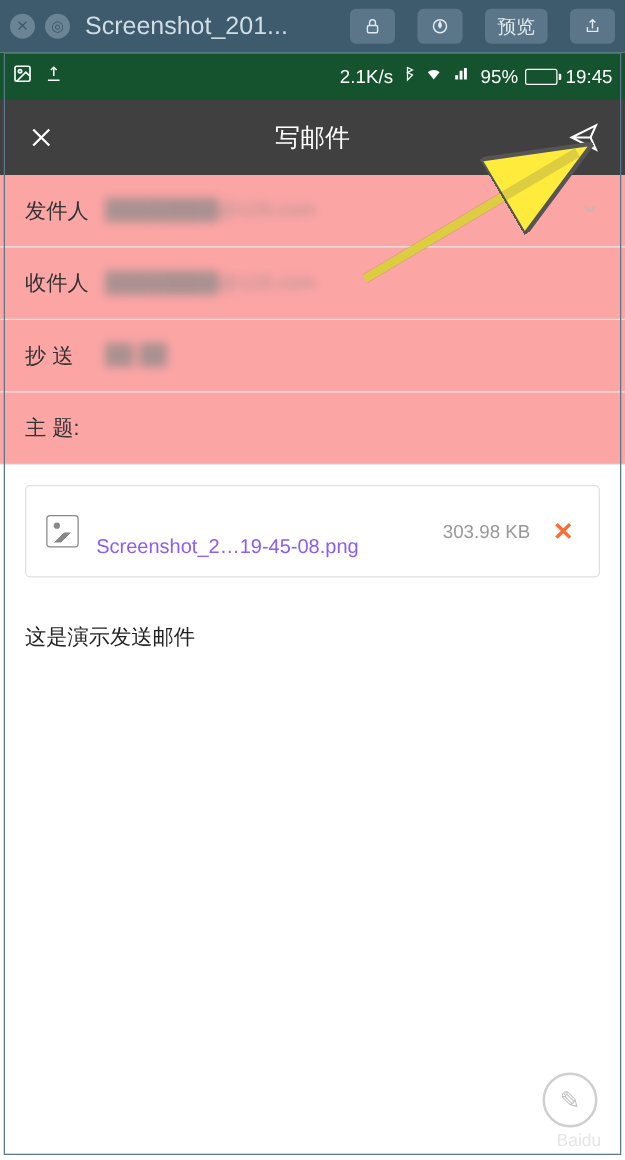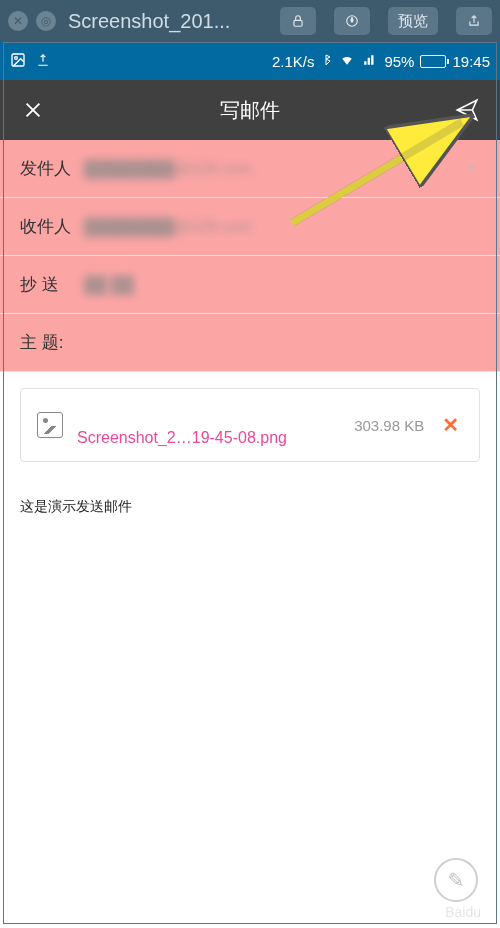--- a/index.html
+++ b/index.html
@@ -46,21 +46,21 @@
     .browser-btn {
       width: 36px; height: 28px;
       background: #5a7688;
       border-radius: 5px;
       display: flex; align-items: center; justify-content: center;
       color: #e0e8ed;
       font-size: 14px;
     }
     .browser-btn.text { width: auto; padding: 0 10px; font-size: 15px; }
     .status-bar {
-      background: #0369a1;
+      background: #14532d;
       height: 38px;
       color: #fff;
       display: flex;
       align-items: center;
       padding: 0 10px;
       font-size: 15px;
     }
     .status-left { display: flex; gap: 10px; align-items: center; }
     .status-right { margin-left: auto; display: flex; gap: 6px; align-items: center; }
     .battery-icon {
@@ -151,40 +151,40 @@
     }
     .attach-icon::after {
       content: '';
       position: absolute;
       bottom: 3px; left: 3px; right: 3px;
       height: 8px;
       background: linear-gradient(135deg, transparent 40%, #888 40%, #888 60%, transparent 60%);
     }
     .attach-name {
       font-size: 16px;
-      color: #ec4899;
+      color: #8b5cf6;
       font-weight: 500;
       flex: 1;
       white-space: nowrap;
       overflow: hidden;
       margin-top: 26px;
     }
     .attach-size {
       font-size: 15px;
       color: #999;
     }
     .attach-remove {
       color: #ff6b35;
       font-size: 20px;
       font-weight: bold;
       padding: 0 4px;
     }
     .body-text {
       padding: 20px;
-      font-size: 14px;
+      font-size: 17px;
       color: #222;
     }
     .arrow-annotation {
       position: absolute;
       top: 108px;
       right: 18px;
       pointer-events: none;
     }
     .bottom-fab {
       position: absolute;

